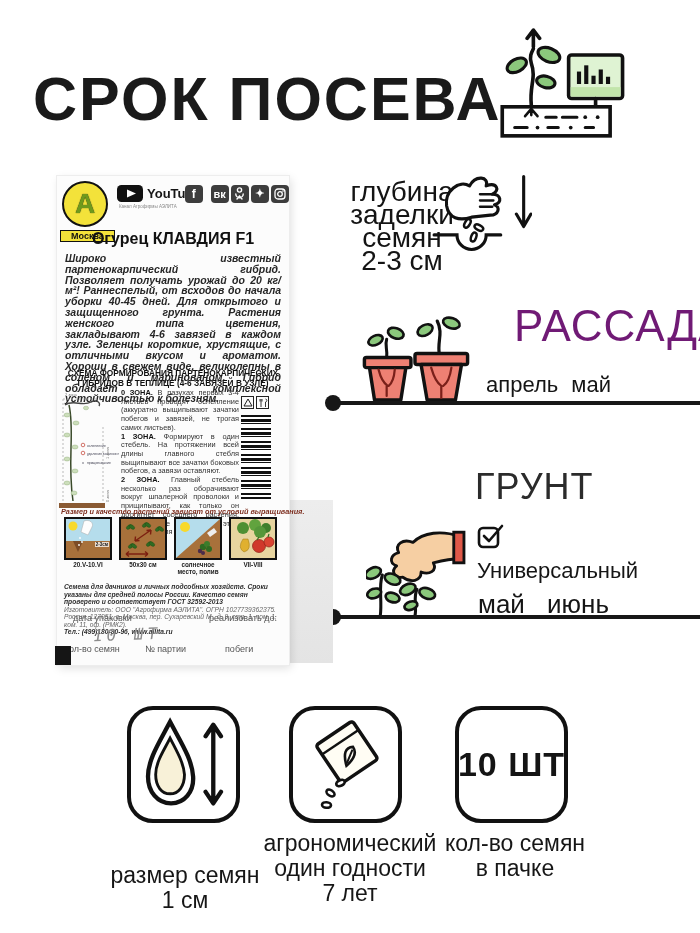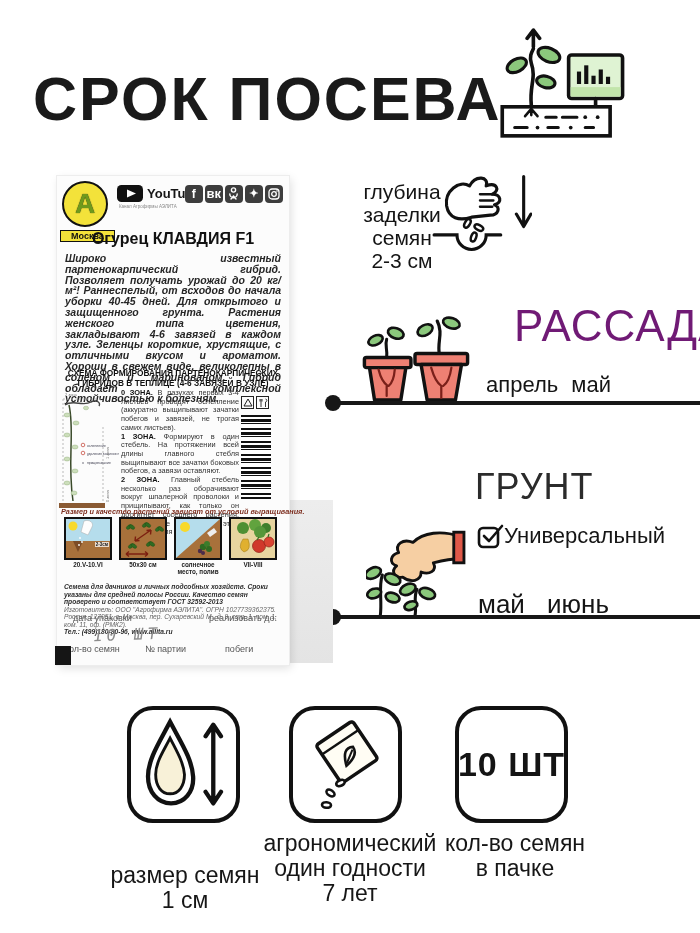--- a/index.html
+++ b/index.html
@@ -5,35 +5,35 @@
   html,body{margin:0;padding:0;background:#fff;}
   #canvas{position:relative;width:700px;height:933px;background:#ffffff;overflow:hidden;
           font-family:"Liberation Sans",sans-serif;color:#161616;border-radius:12px;}
   .abs{position:absolute;}
 
   
   .page-title{left:33px;top:64px;font-size:61px;font-weight:700;letter-spacing:2px;color:#1a1a1a;white-space:nowrap;}
   .hdr-icon{left:500px;top:28px;}
 
   
-  .depth-text{left:350px;top:180px;width:104px;text-align:center;font-size:21px;line-height:23px;font-weight:500;color:#141414;}
+  .depth-text{left:350px;top:180px;width:104px;text-align:center;font-size:28px;line-height:23px;font-weight:500;color:#141414;}
   .depth-text span{display:block;}
   .depth-icon{left:432px;top:170px;}
 
   
   .rassada-icon{left:362px;top:315px;}
   .rassada-title{left:476px;top:301px;font-size:44px;font-weight:300;letter-spacing:1px;color:#701a75;white-space:nowrap;margin-left:38px;}
   .rassada-months{left:486px;top:372px;font-size:22px;font-weight:500;word-spacing:7px;color:#151515;white-space:nowrap;}
   .tl-line{height:4px;background:#171717;width:367px;left:333px;}
   .line1{top:401px;} .line2{top:615px;}
   .tl-dot{width:16px;height:16px;border-radius:50%;background:#171717;left:325px;}
   .dot1{top:395px;} .dot2{top:609px;}
 
   .grunt-title{left:475px;top:466px;font-size:36px;font-weight:300;letter-spacing:1px;color:#2b2b2b;white-space:nowrap;}
-  .grunt-check{left:477px;top:523px;display:flex;}
+  .grunt-check{left:477px;top:523px;display:flex;gap:9px;flex-direction:column;}
   .grunt-check .lbl{font-size:22px;font-weight:500;color:#151515;white-space:nowrap;}
   .grunt-icon{left:366px;top:526px;}
   .grunt-months{left:478px;top:589px;font-size:26px;font-weight:500;word-spacing:15px;color:#151515;white-space:nowrap;}
 
   
   .card{top:706px;width:113px;height:117px;border:4.5px solid #111;border-radius:26px;background:#fff;
         display:flex;align-items:center;justify-content:center;box-sizing:border-box;}
   .card1{left:127px;} .card2{left:289px;} .card3{left:455px;}
   .qty-value{font-size:34px;font-weight:600;letter-spacing:1px;color:#141414;white-space:nowrap;}
   .card-label{top:831px;text-align:center;font-size:23px;line-height:25px;font-weight:500;color:#161616;}
@@ -188,21 +188,21 @@
     <div class="abs pk-yt">
       <svg width="26" height="17" viewBox="0 0 26 17">
         <rect width="26" height="17" rx="4.5" fill="#111"></rect>
         <polygon points="10,4.5 19,8.5 10,12.5" fill="#fff"></polygon>
       </svg>
       <span class="yt-label">YouTube</span>
     </div>
     <div class="abs pk-yt-sub">Канал Агрофирмы АЭЛИТА</div>
     <div class="abs pk-socials">
       <span class="soc" style="font-size:12px;">f</span>
-      <span class="soc" style="font-size:13px;">вк</span>
+      <span class="soc" style="font-size:11px;margin-left:6px;">вк</span>
       <span class="soc">
         <svg width="11" height="13" viewBox="0 0 11 13">
             <circle cx="5.5" cy="3" r="2.1" fill="none" stroke="#fff" stroke-width="1.4"></circle>
             <path d="M1.8,7 a3.7,3.7 0 0 0 7.4,0 M3,12 l2.5,-3 M8,12 l-2.5,-3" stroke="#fff" stroke-width="1.4" fill="none" stroke-linecap="round"></path>
           </svg>
       </span>
       <span class="soc" style="font-size:11px;">✦</span>
       <span class="soc">
         <svg width="12" height="12" viewBox="0 0 12 12">
             <rect x="1" y="1" width="10" height="10" rx="3" fill="none" stroke="#fff" stroke-width="1.3"></rect>

